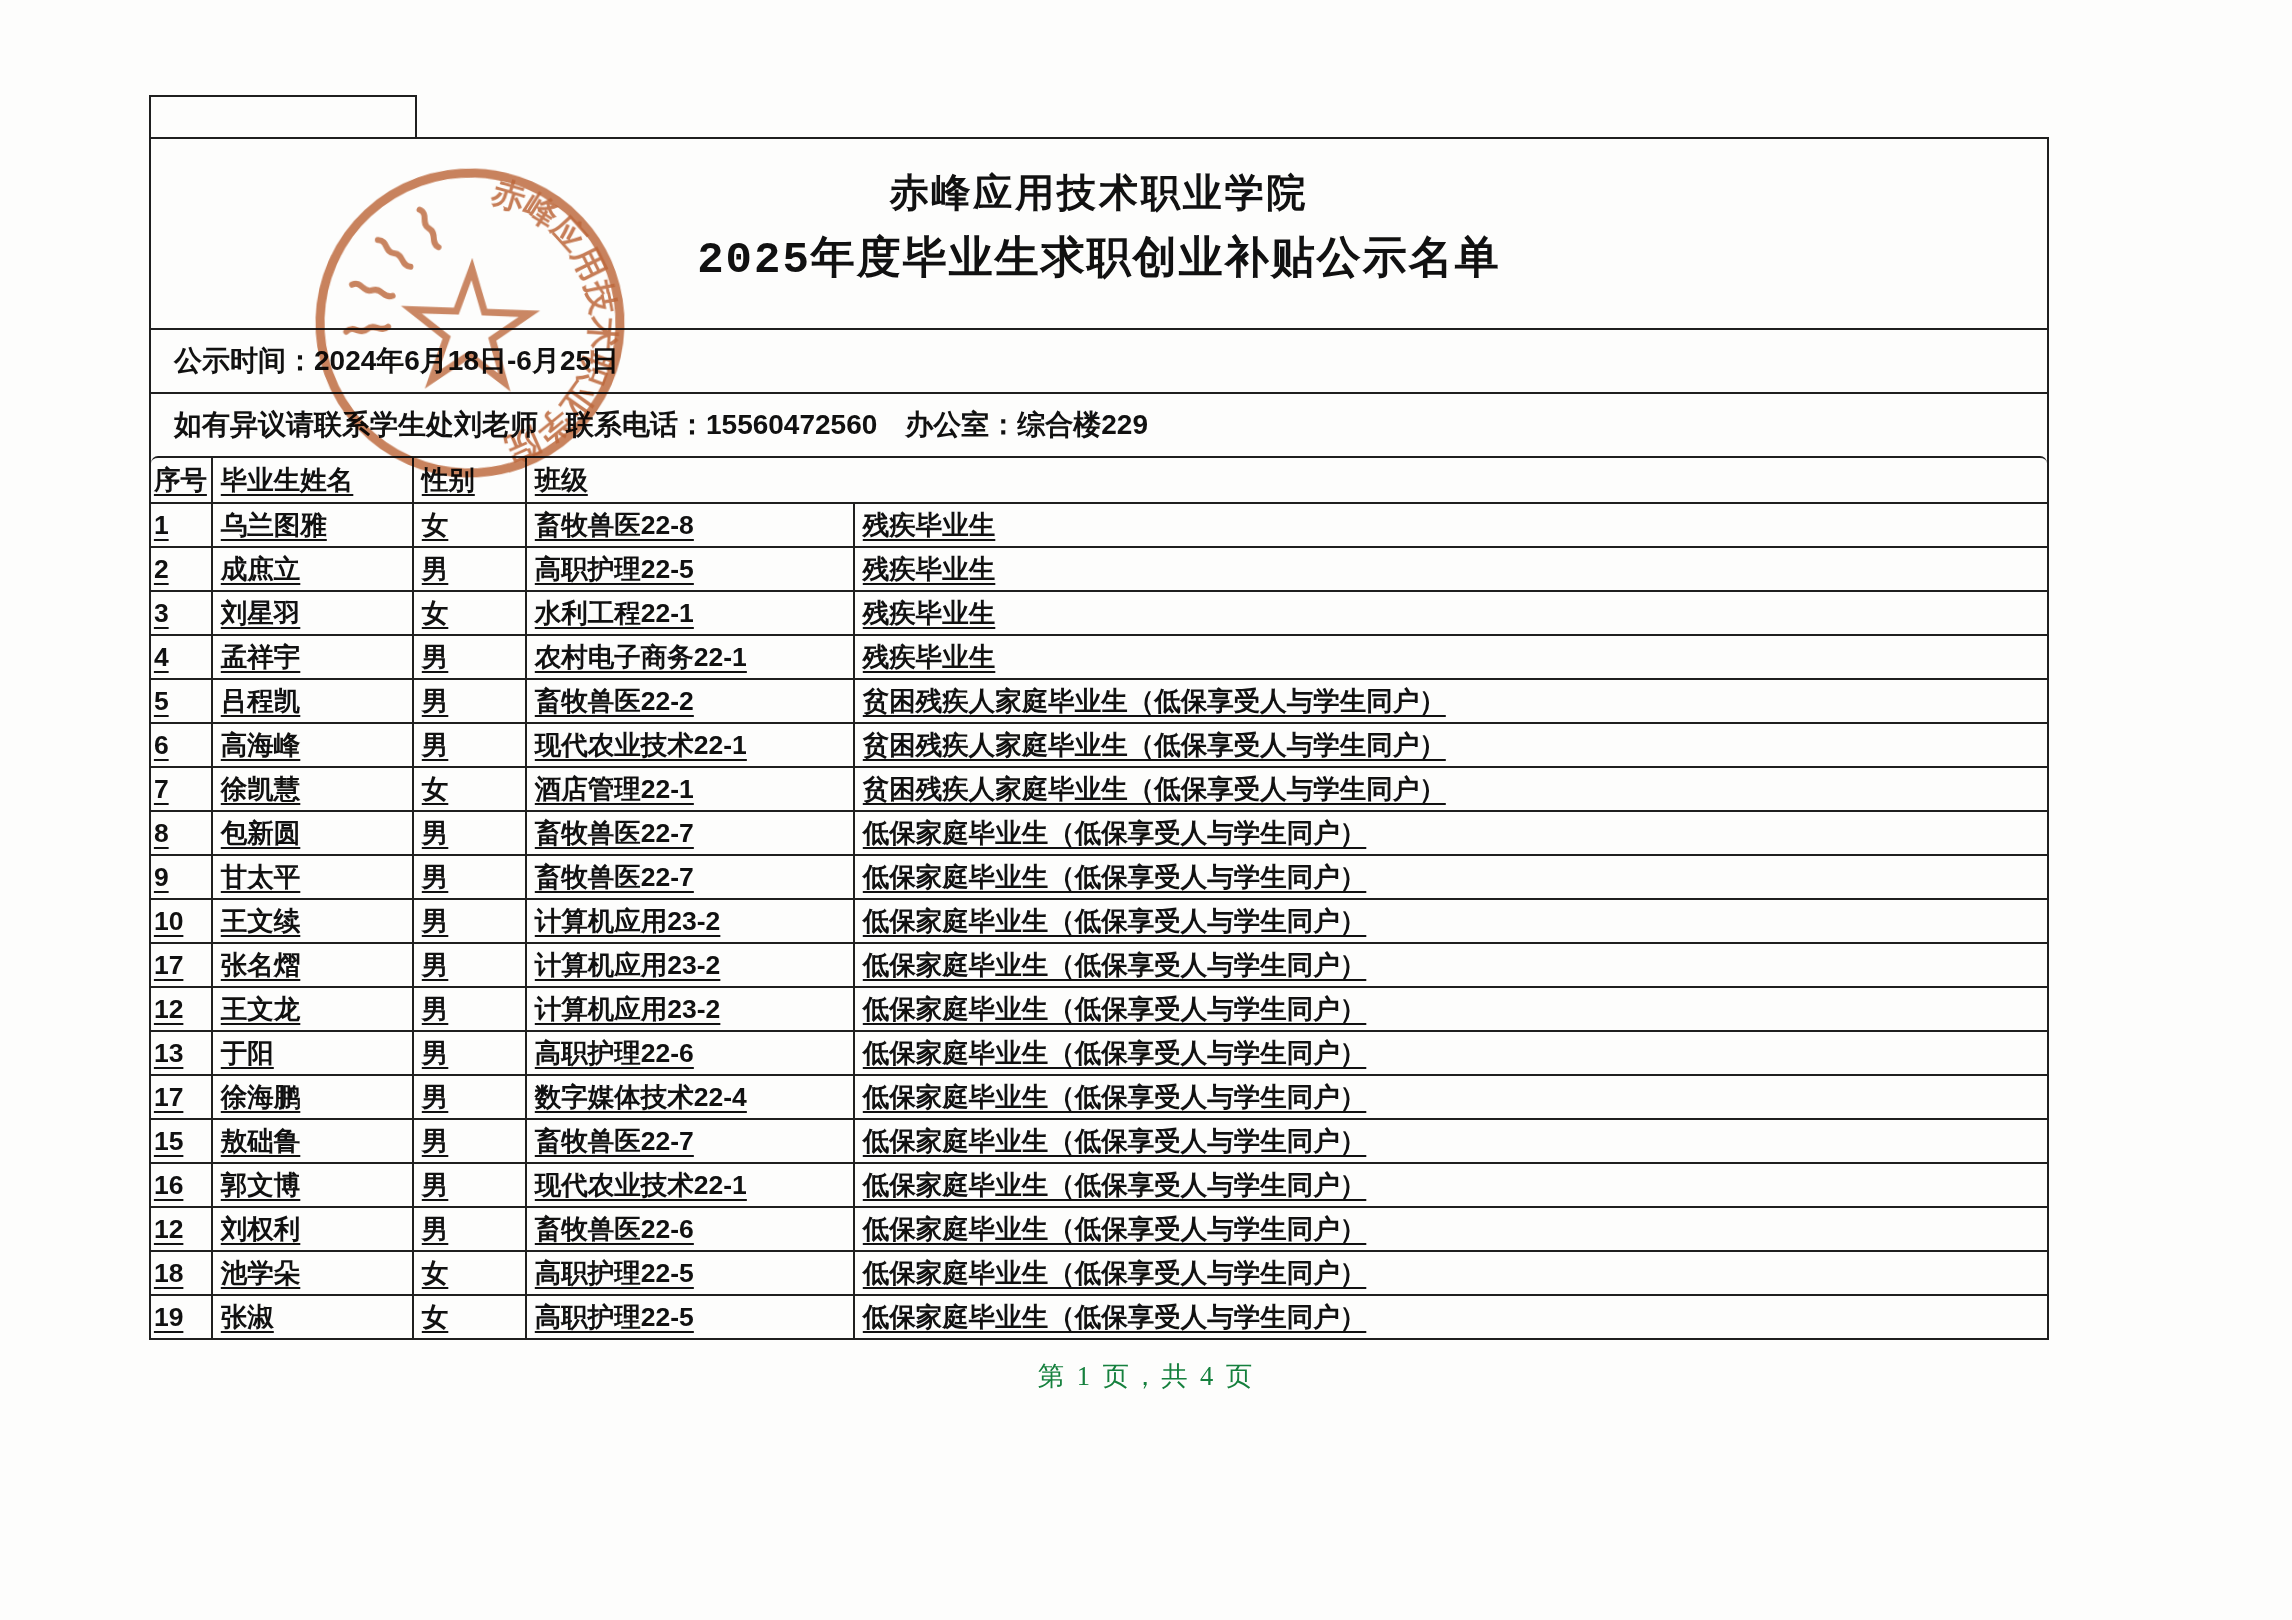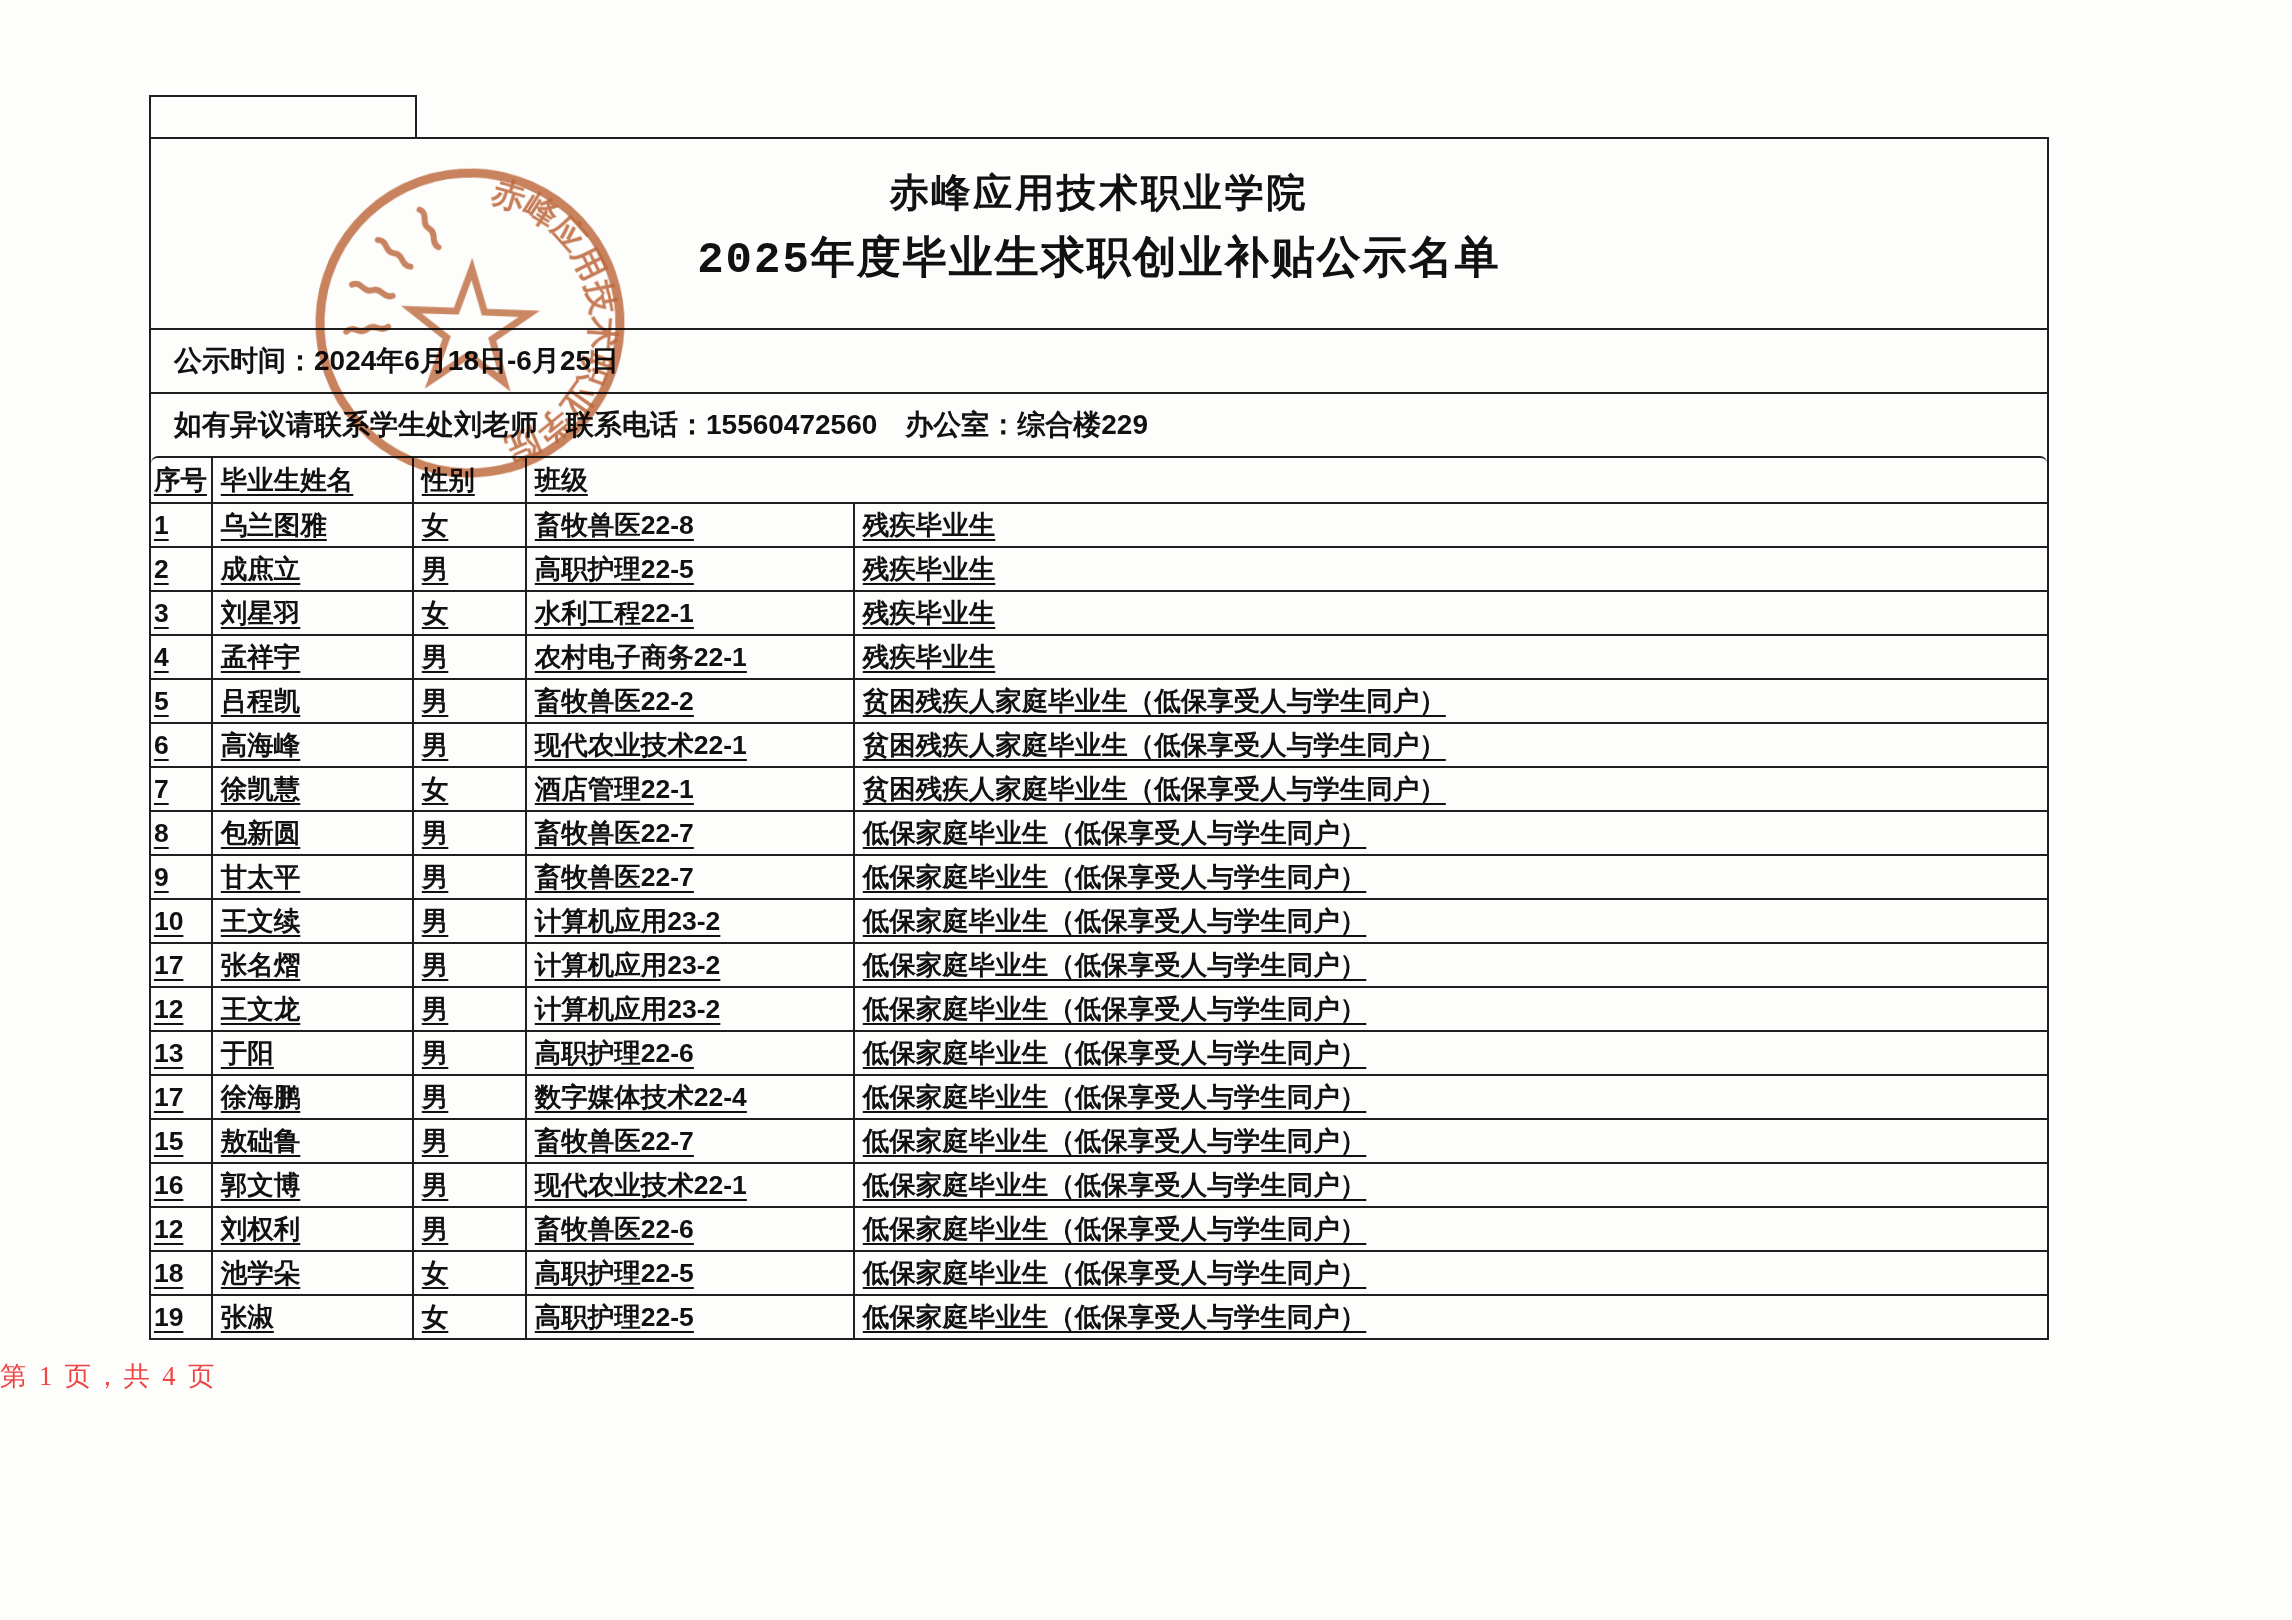--- a/index.html
+++ b/index.html
@@ -40,22 +40,22 @@
   }
   .grid .cell:last-child{border-right:none;}
   .c0{padding-left:2.9px;}
   .seal{
     position:absolute;left:310px;top:163px;width:320px;height:320px;
     mix-blend-mode:multiply;opacity:.88;filter:blur(0.5px);
     transform:rotate(2deg);
     pointer-events:none;
   }
   .footer{
-    position:absolute;left:0;top:1358px;width:2293px;text-align:left;
-    font-size:26.5px;font-weight:normal;letter-spacing:2.9px;color:#ef4444;
+    position:absolute;left:0;top:1358px;width:2293px;text-align:center;
+    font-size:26.5px;font-weight:normal;letter-spacing:2.9px;color:#15803d;
     font-family:"Liberation Serif", serif;
   }
 </style>
 </head>
 <body>
 
 <div class="cell-fragment"></div>
 
 <div class="doc-table">
   <div class="title-block">

